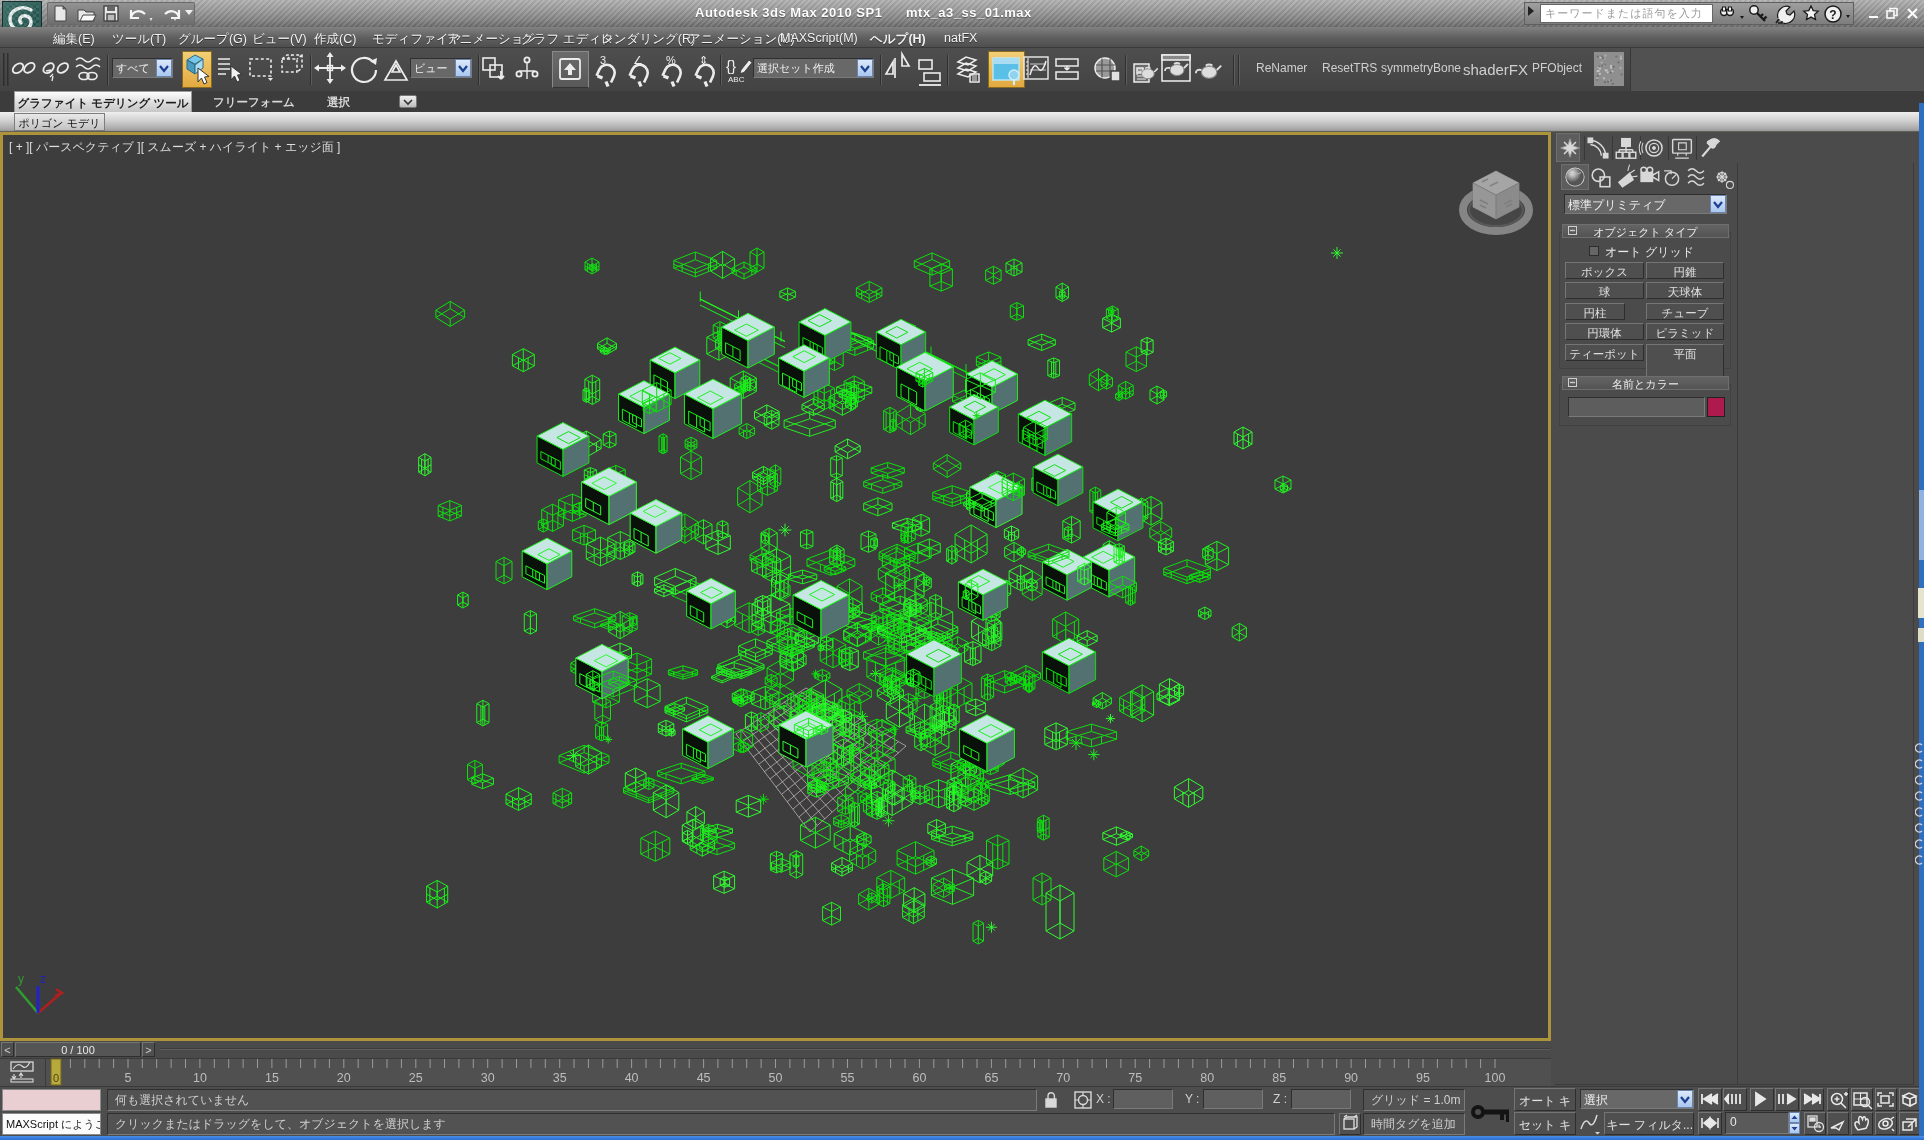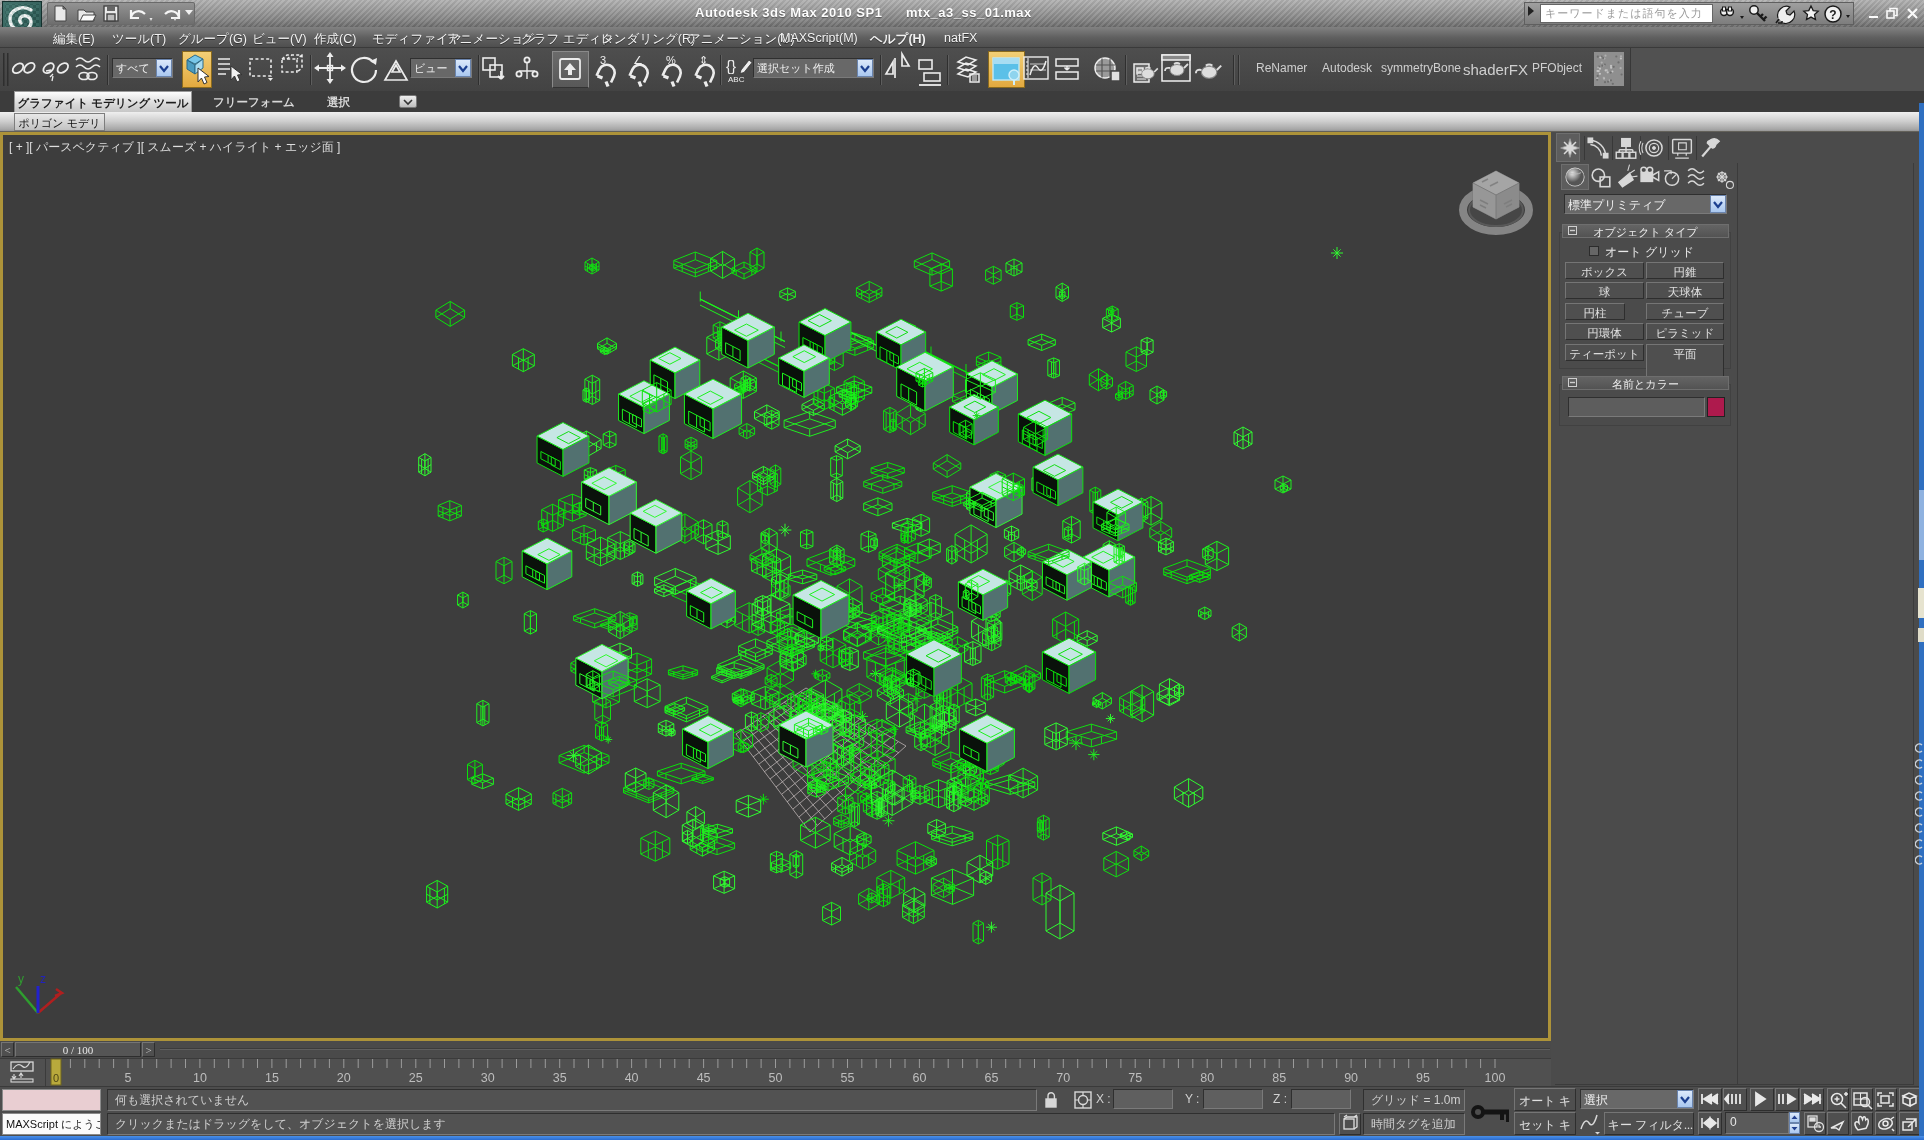--- a/index.html
+++ b/index.html
@@ -1,19 +1,19 @@
 <!DOCTYPE html>
 <html><head><meta charset="utf-8">
 <style>
 html,body{margin:0;padding:0;}
 body{width:1924px;height:1140px;position:relative;overflow:hidden;
   font-family:"Liberation Sans",sans-serif;background:#4b4b4b;}
 .abs{position:absolute;}
 .btn{background:#4f4f4f;border:1px solid #757575;border-bottom-color:#2e2e2e;border-right-color:#2e2e2e;
-  color:#e0e0e0;text-align:center;box-sizing:border-box;font-family:Liberation Serif, serif;}
+  color:#e0e0e0;text-align:center;box-sizing:border-box;}
 .sunken{background:#5d5d5d;border:1px solid #2f2f2f;border-bottom-color:#7a7a7a;border-right-color:#7a7a7a;box-sizing:border-box;}
 .bluebtn{background:linear-gradient(#dce9fb,#a9c7ef);border:1px solid #6a84ad;box-sizing:border-box;}
 </style></head><body>
 
 <div class="abs" style="left:0;top:0;width:1924px;height:27px;
  background:repeating-linear-gradient(135deg,#9d9d9d 0 3px,#8f8f8f 3px 6px),linear-gradient(#adadad,#7f7f7f);
  background-blend-mode:multiply;background:linear-gradient(#b2b2b2 0,#9a9a9a 40%,#848484 75%,#6b6b6b 100%);"></div>
 <div class="abs" style="left:0;top:0;width:1924px;height:27px;opacity:.13;
  background:repeating-linear-gradient(135deg,rgba(255,255,255,.6) 0 2px,rgba(0,0,0,.45) 2px 4px);"></div>
 <div class="abs" style="left:695px;top:5px;font-size:13px;font-weight:bold;color:#fdfdfd;letter-spacing:.5px;text-shadow:0 1px 1px #555;">Autodesk 3ds Max  2010 SP1</div>
@@ -96,21 +96,21 @@
 <div class="abs" style="left:870px;top:31px;font-size:12.5px;color:#f2f2f2;text-shadow:0 1px 0 #333;font-weight:bold;">ヘルプ(H)</div>
 <div class="abs" style="left:944px;top:31px;font-size:12.5px;color:#f2f2f2;text-shadow:0 1px 0 #333;">natFX</div>
 
 <div class="abs" style="left:0;top:48px;width:1630px;height:43px;background:linear-gradient(#4e4e4e,#434343);"></div>
 <div class="abs" style="left:1630px;top:48px;width:294px;height:43px;background:#515151;border-left:1px solid #383838;box-sizing:border-box;"></div>
 <div id="tbicons"></div>
 <div class="abs" style="left:182px;top:51px;width:30px;height:37px;background:linear-gradient(#f3cf76,#e2a93f);border:1px solid #8a6a1e;box-sizing:border-box;"></div>
 <div class="abs" style="left:552px;top:51px;width:37px;height:37px;background:linear-gradient(#6b6b6b,#585858);border:1px solid #8a8a8a;border-bottom-color:#333;box-sizing:border-box;"></div>
 <div class="abs" style="left:988px;top:51px;width:37px;height:37px;background:linear-gradient(#f3cf76,#e2a93f);border:1px solid #8a6a1e;box-sizing:border-box;"></div>
 <div class="abs" style="left:1256px;top:61px;font-size:12px;color:#cfcfcf;">ReNamer</div>
-<div class="abs" style="left:1322px;top:61px;font-size:12px;color:#cfcfcf;">Autodesk</div>
+<div class="abs" style="left:1322px;top:61px;font-size:12px;color:#cfcfcf;">ResetTRS</div>
 <div class="abs" style="left:1381px;top:61px;font-size:12px;color:#cfcfcf;">symmetryBone</div>
 <div class="abs" style="left:1463px;top:61px;font-size:15px;color:#cfcfcf;">shaderFX</div>
 <div class="abs" style="left:1532px;top:61px;font-size:12px;color:#cfcfcf;">PFObject</div>
 <svg class="abs" style="left:1594px;top:52px" width="30" height="34">
 <rect width="30" height="34" fill="#8f8f8f"></rect>
 <g fill="#c8c8c8">
       <circle cx="10.4" cy="6.5" r="1.1" fill="#b0b0b0"></circle>
       <circle cx="3.3" cy="26.6" r="1.1" fill="#c4c4c4"></circle>
       <circle cx="11.5" cy="3.7" r="1.1" fill="#b0b0b0"></circle>
       <circle cx="7.6" cy="4.6" r="1.1" fill="#6f6f6f"></circle>

